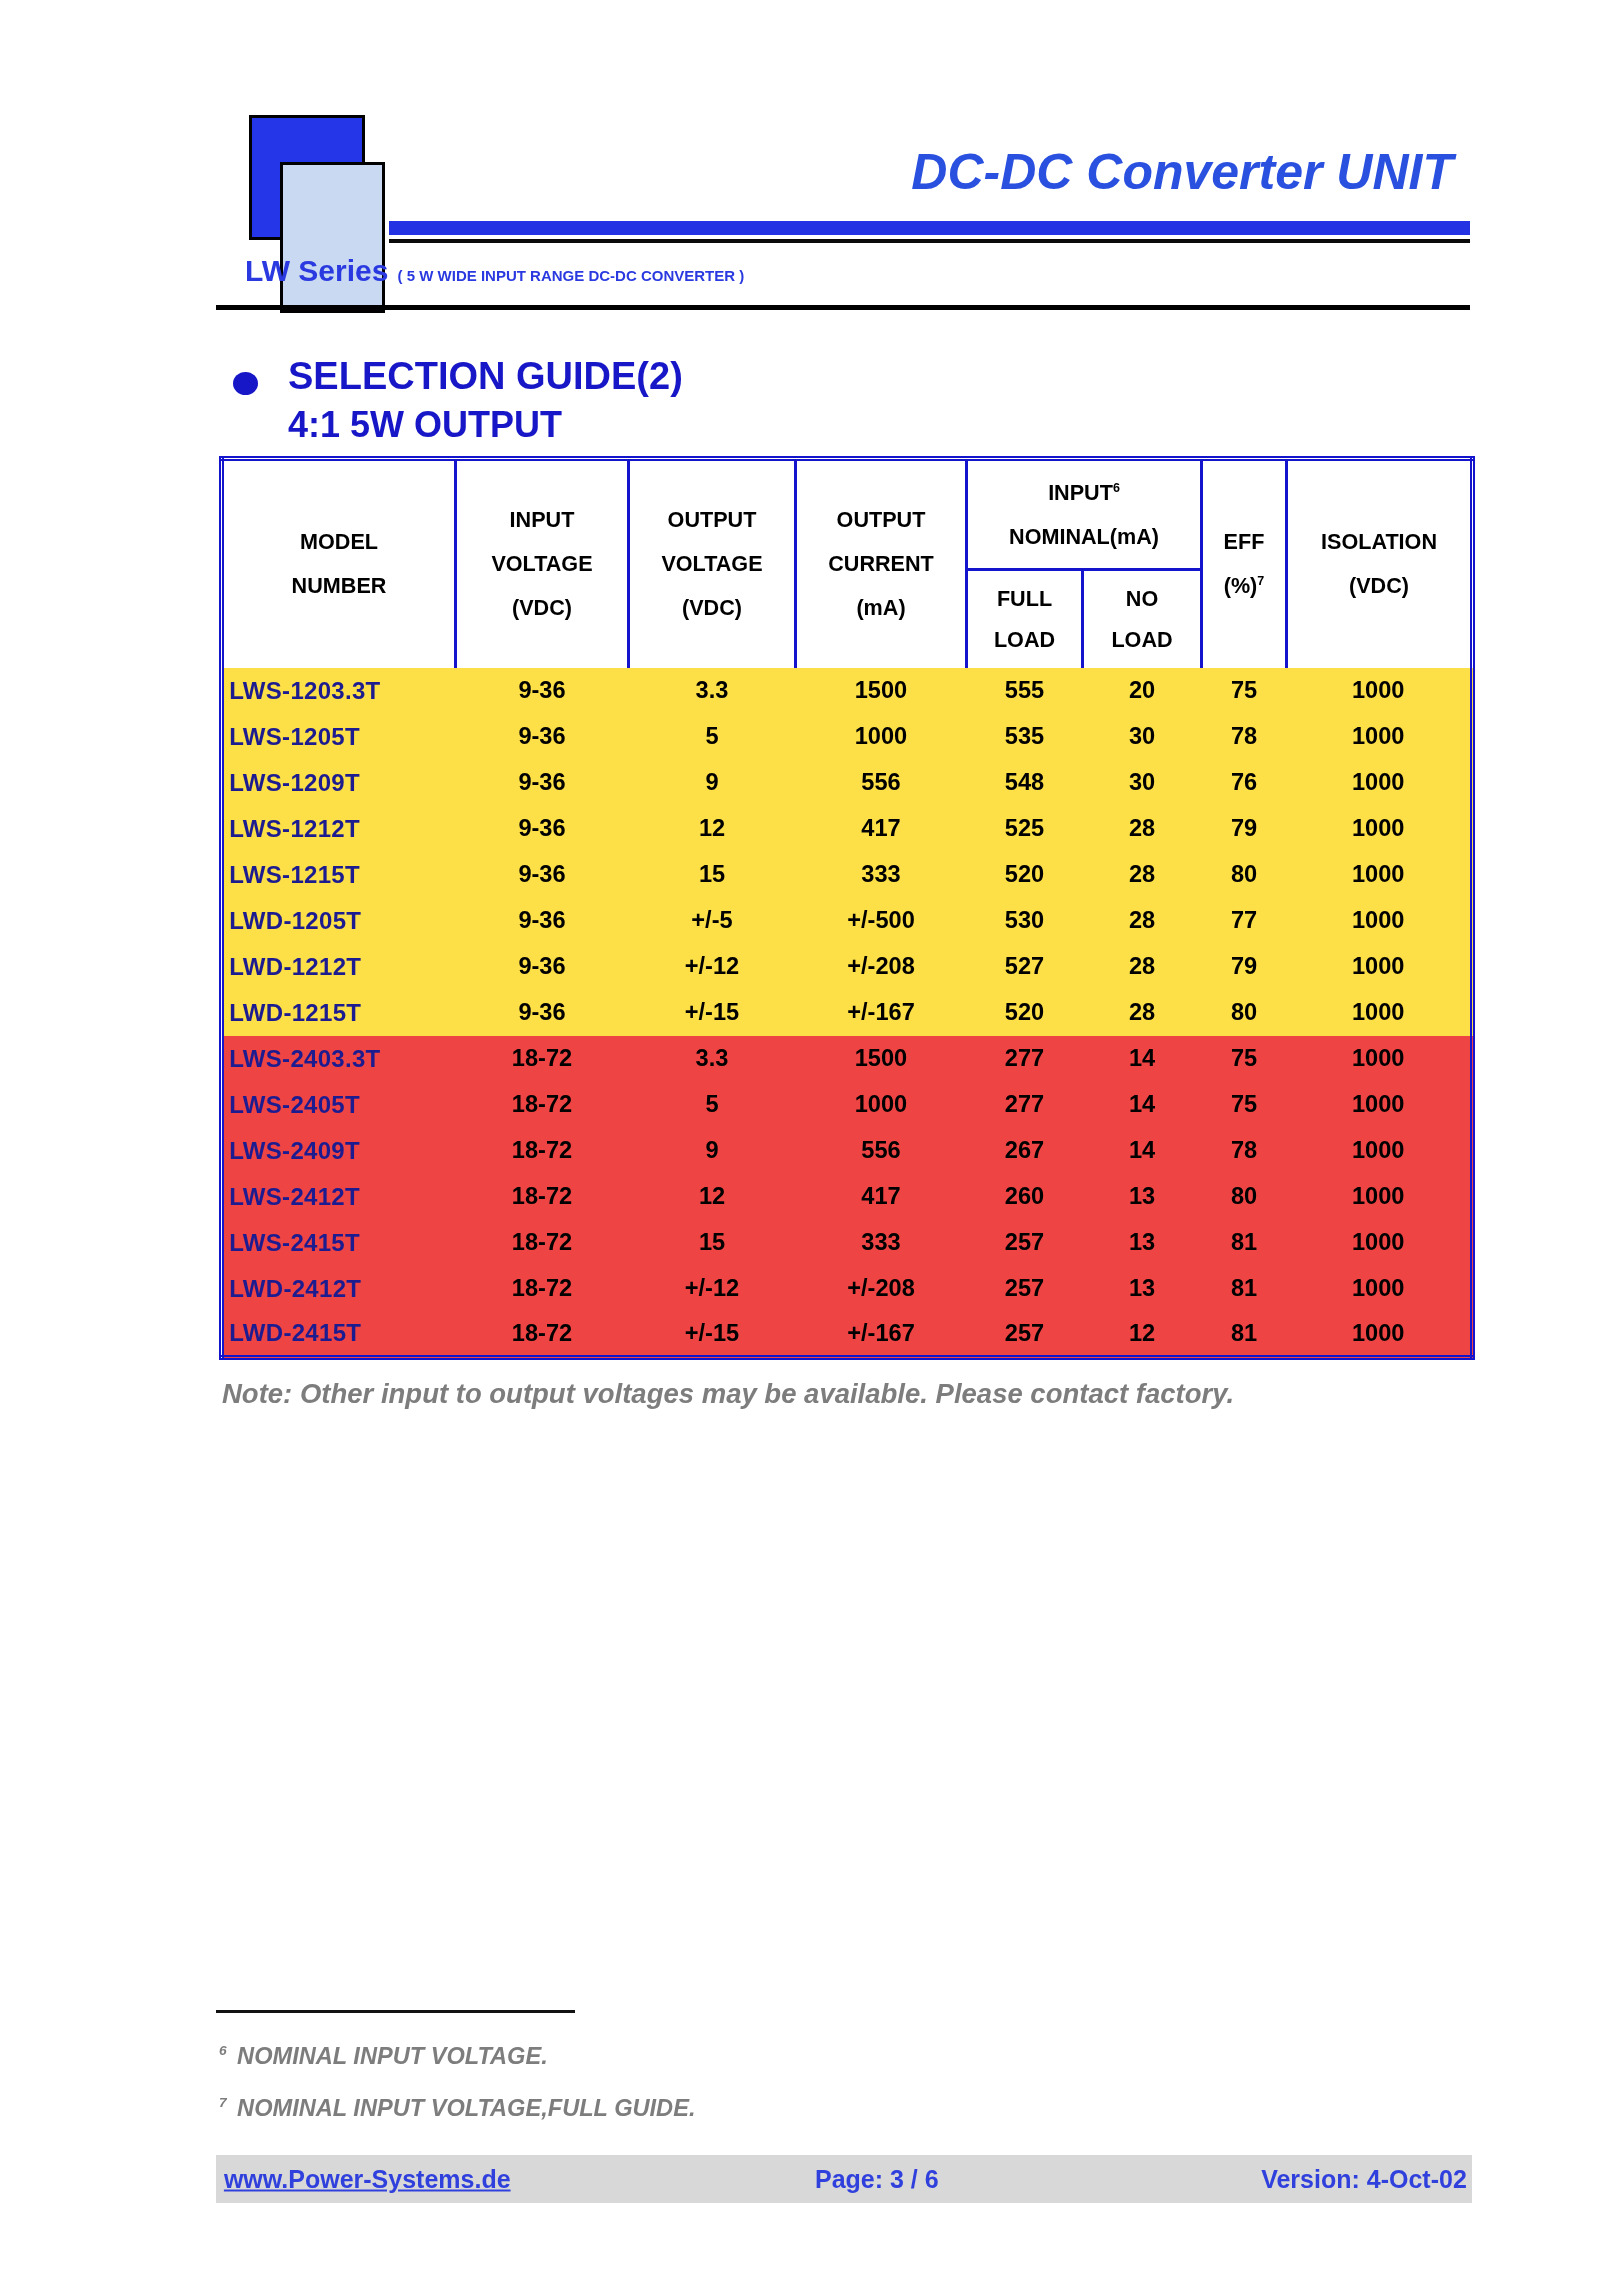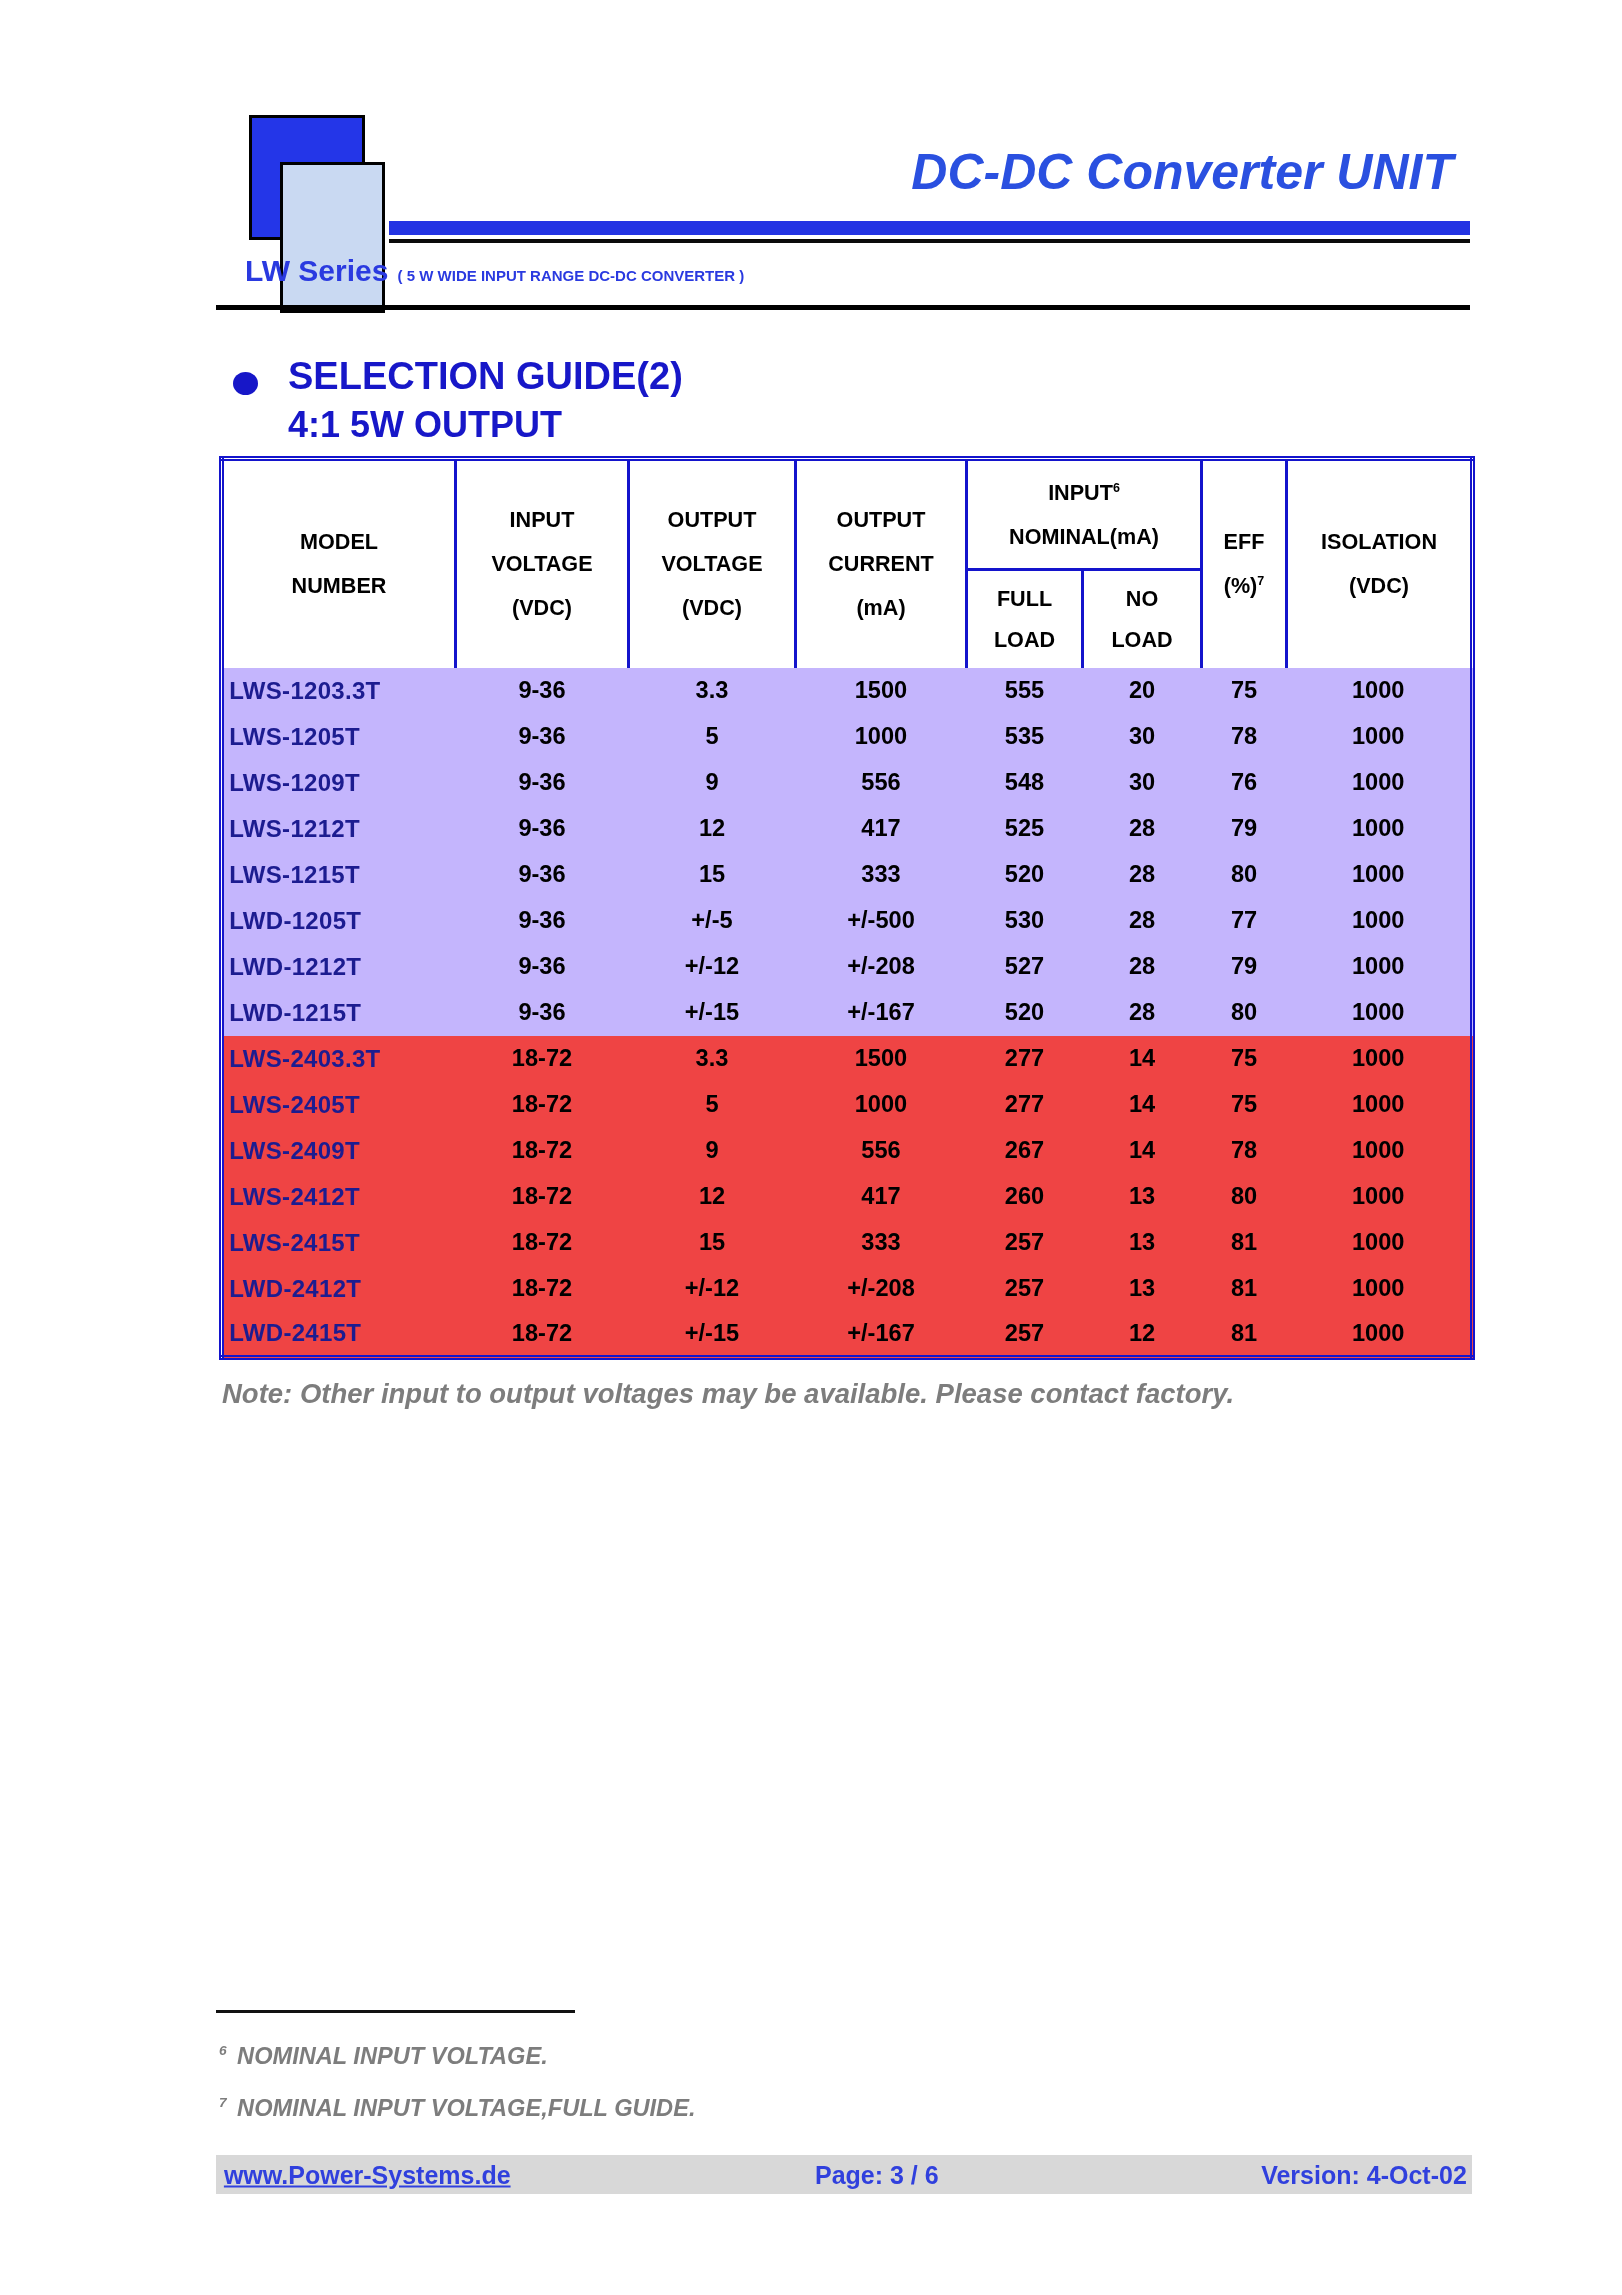--- a/index.html
+++ b/index.html
@@ -31,34 +31,34 @@
             border:5.9px double #1414cc;background:#fff;}
   table.sel th{font-size:21.6px;font-weight:bold;color:#000;text-align:center;vertical-align:middle;padding:1px;}
   table.sel .hl{display:block;line-height:44px;}
   table.sel .hl2{display:block;line-height:41px;}
   .br{border-right:3.3px solid #1414cc;}
   .bb{border-bottom:3.3px solid #1414cc;}
   tr.h1{height:111px;} tr.h2{height:98px;}
   table.sel td{font-size:23.6px;font-weight:bold;color:#000;text-align:center;vertical-align:middle;padding:0;}
   table.sel td.model{text-align:left;padding-left:5.2px;color:#1c1c90;font-size:24px;letter-spacing:0.3px;}
   table.sel tbody tr{height:46px;}
-  table.sel tbody tr.g1{background:#c4b5fd;}
+  table.sel tbody tr.g1{background:#fde047;}
   table.sel tbody tr.g2{background:#ef4444;}
   sup{font-size:0.58em;vertical-align:super;line-height:0;}
 
   
   .note{left:222px;top:1378px;font-size:27.5px;font-weight:bold;font-style:italic;color:#7d7d7d;white-space:nowrap;}
   .footnote-rule{left:216px;top:2010px;width:359px;height:3.3px;background:#111;}
   .footnote{font-size:23.6px;font-weight:bold;font-style:italic;color:#7d7d7d;white-space:nowrap;}
   .fn1{left:219px;top:2043px;}
   .fn2{left:219px;top:2095px;}
   .footnote sup{margin-right:10.5px;}
 
   
-  .footer-bar{left:216px;top:2155px;width:1256px;height:39px;background:#d8d8d8;}
+  .footer-bar{left:216px;top:2155px;width:1256px;height:48px;background:#d8d8d8;}
   .footer-bar span{position:absolute;top:50%;transform:translateY(-50%);font-size:25px;font-weight:bold;color:#3040dd;white-space:nowrap;}
   .footer-link{left:7.9px;text-decoration:underline;cursor:pointer;}
   .footer-page{left:599px;}
   .footer-version{right:5.2px;}
 </style>
 </head>
 <body>
 
 <div class="page">
 

